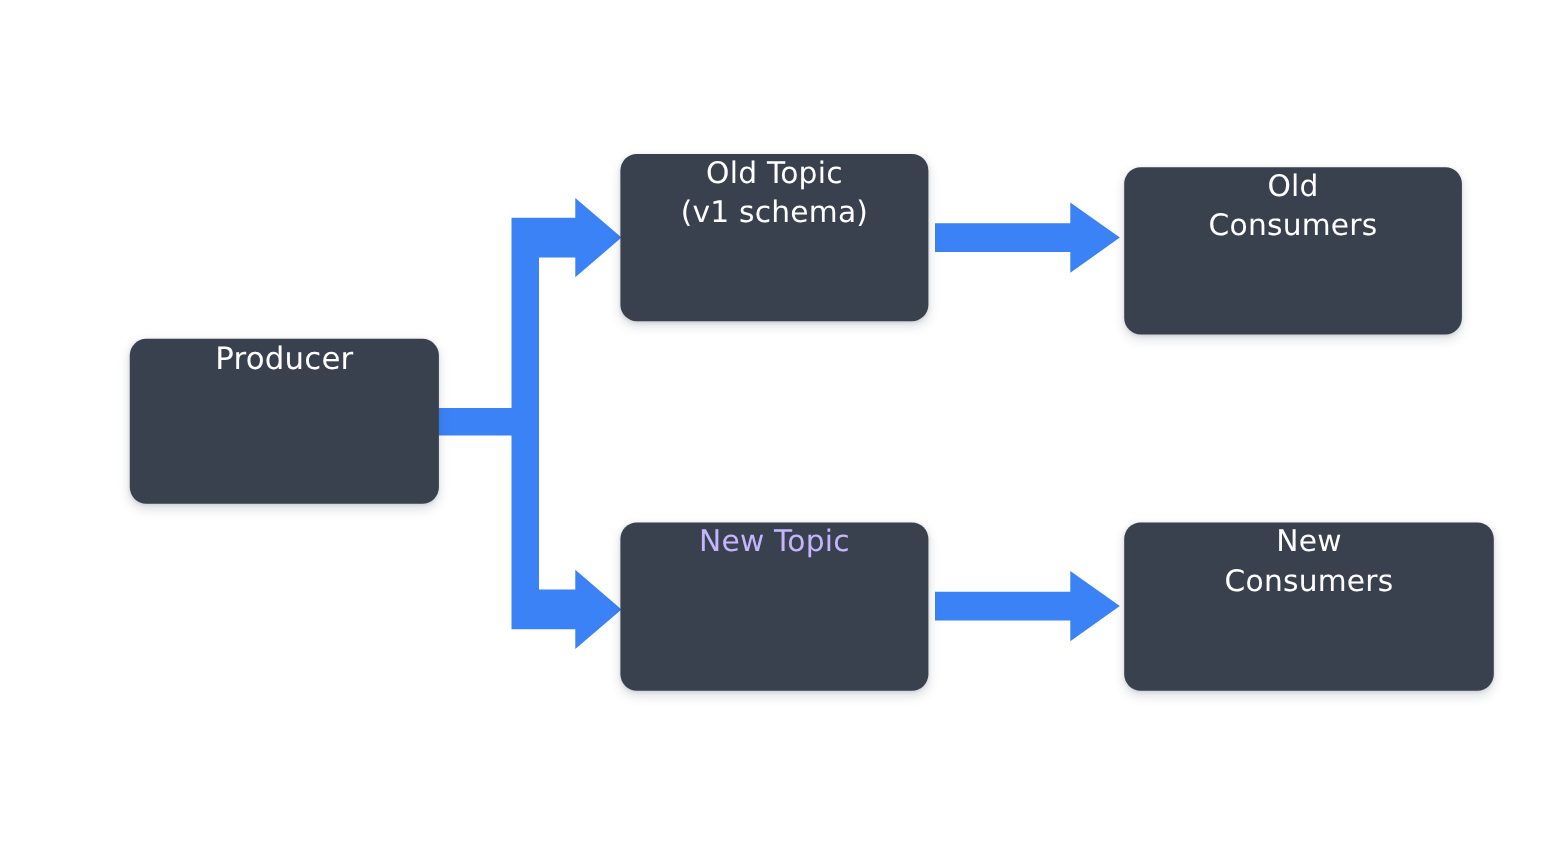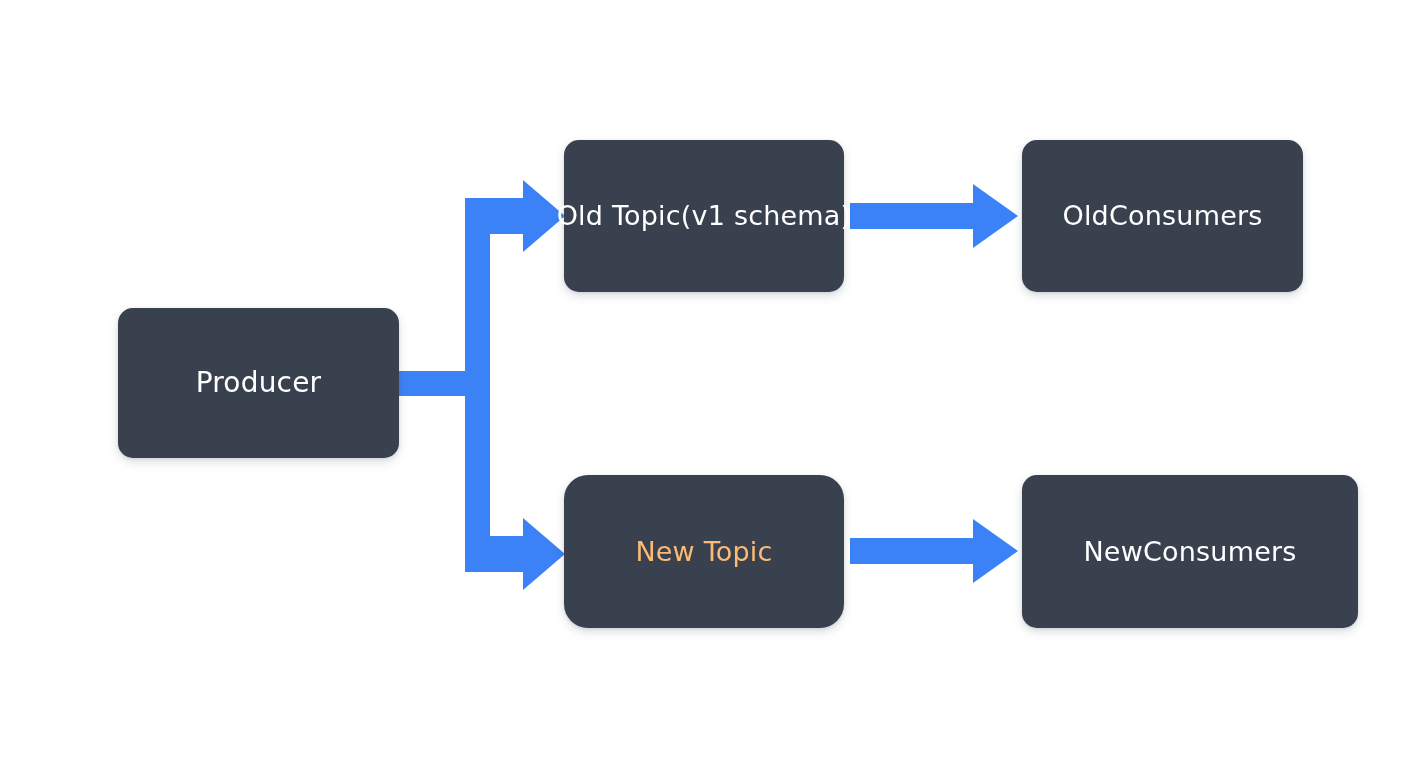--- a/index.html
+++ b/index.html
@@ -18,23 +18,22 @@
   }
 
   
   .node {
     position: absolute;
     box-sizing: border-box;
     background: #39414f;
     border-radius: 15px;
     color: #ffffff;
     display: flex;
-    flex-direction: row;
+    flex-direction: column;
     align-items: center;
-    justify-content: center;
     text-align: center;
     box-shadow: 0 4px 10px rgba(60, 70, 90, 0.18),
                 0 1px 3px rgba(60, 70, 90, 0.12);
     line-height: 1.32;
     letter-spacing: 0.2px;
     user-select: none;
   }
   .node .line {
     display: block;
     white-space: nowrap;
@@ -43,21 +42,21 @@
   
   #node-producer {
     left: 106px;  top: 308px;  width: 281px;  height: 150px;
     font-size: 28px;
   }
   #node-old-topic {
     left: 564px;  top: 140px;  width: 280px;  height: 152px;
     font-size: 27px;
   }
   #node-old-consumers {
-    left: 1022px; top: 140px;  width: 281px;  height: 152px;
+    left: 1022px; top: 152px;  width: 307px;  height: 152px;
     font-size: 27px;
   }
   #node-new-topic {
     left: 564px;  top: 475px;  width: 280px;  height: 153px;
     font-size: 27px;
   }
   #node-new-consumers {
     left: 1022px; top: 475px;  width: 336px;  height: 153px;
     font-size: 27px;
   }
@@ -140,21 +139,21 @@
   <div class="node" id="node-old-topic" style="background: rgb(57, 65, 79); color: rgb(255, 255, 255);">
     <span class="line">Old Topic</span>
     <span class="line">(v1 schema)</span>
   </div>
 
   <div class="node" id="node-old-consumers" style="background: rgb(57, 65, 79); color: rgb(255, 255, 255);">
     <span class="line">Old</span>
     <span class="line">Consumers</span>
   </div>
 
-  <div class="node" id="node-new-topic" style="background: rgb(57, 65, 79); color: #fdba74; border-radius: 24px;">
+  <div class="node" id="node-new-topic" style="background: rgb(57, 65, 79); color: #c4b5fd;">
     <span class="line">New Topic</span>
   </div>
 
   <div class="node" id="node-new-consumers" style="background: rgb(57, 65, 79); color: rgb(255, 255, 255);">
     <span class="line">New</span>
     <span class="line">Consumers</span>
   </div>
 
 </div>
 

